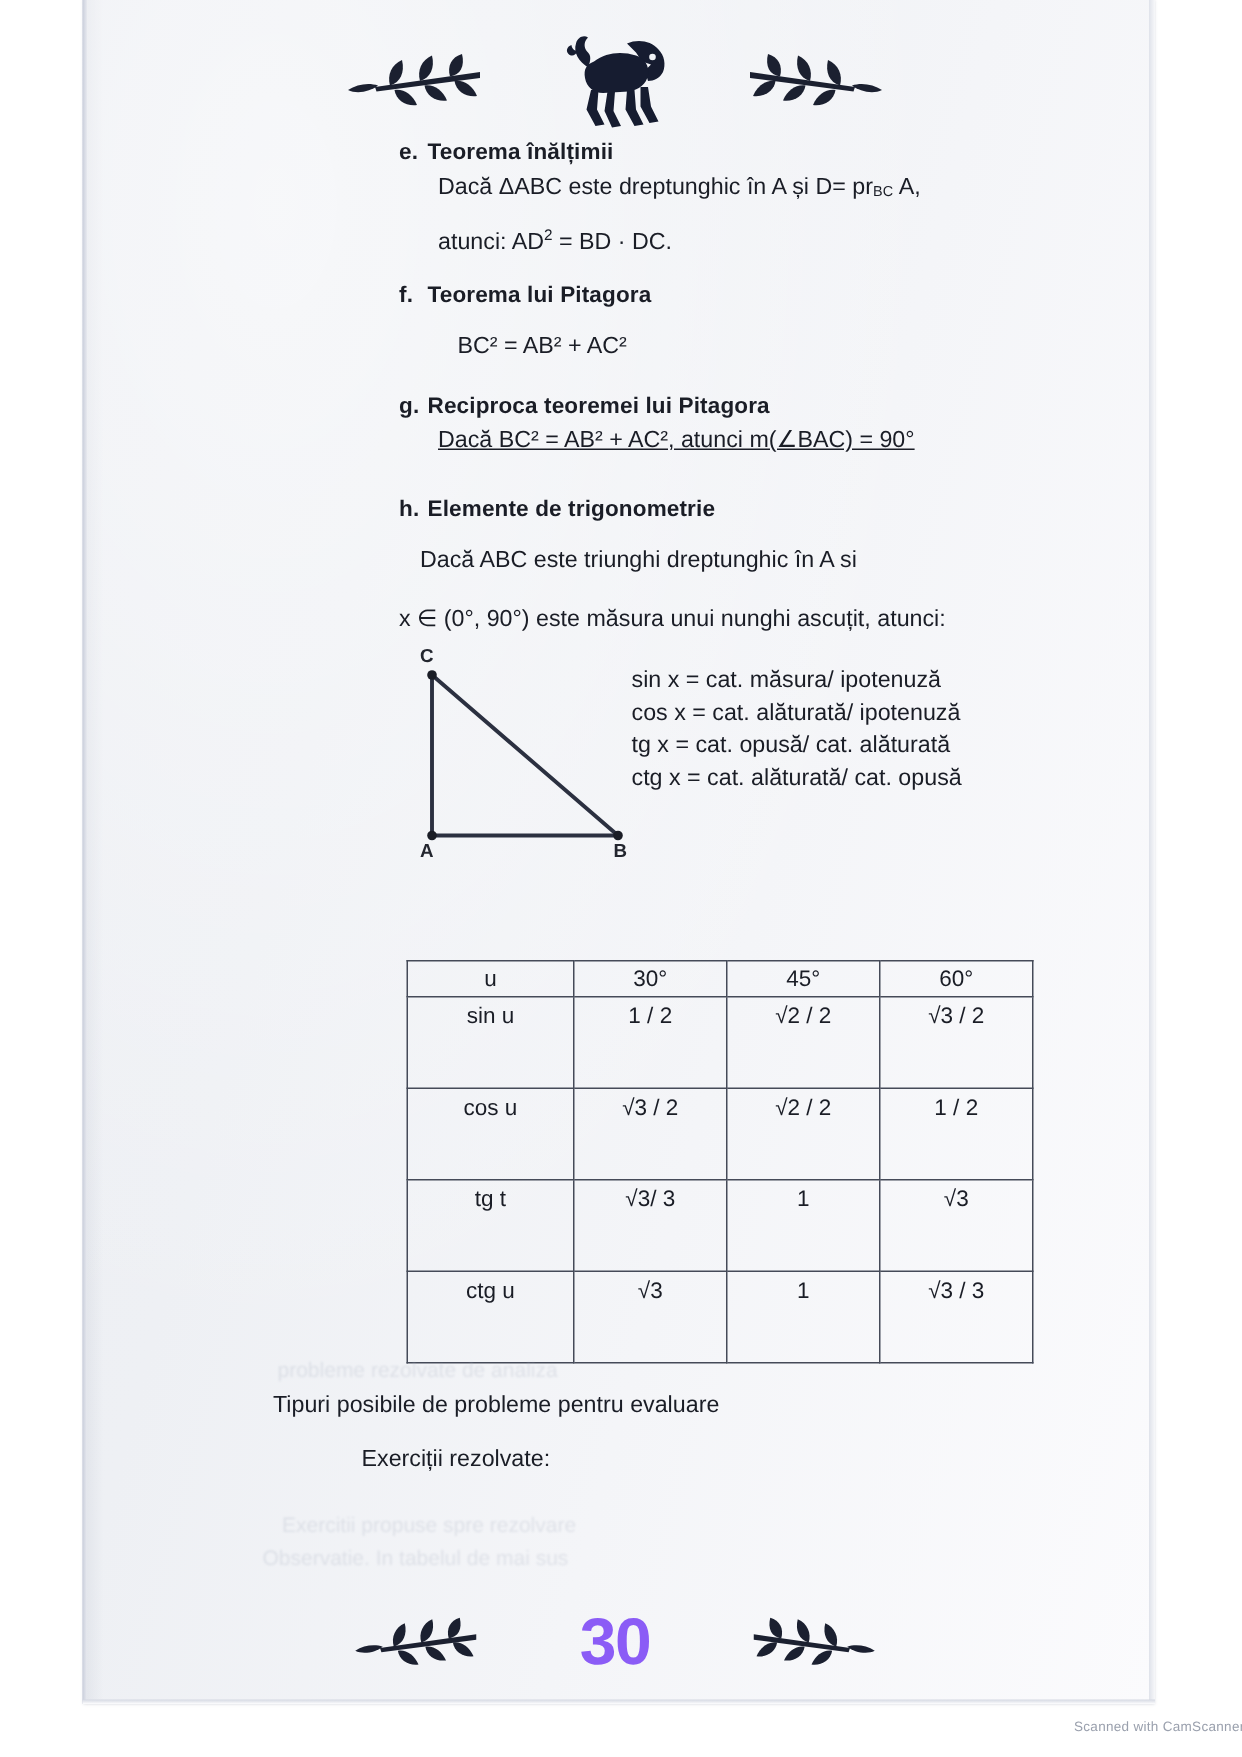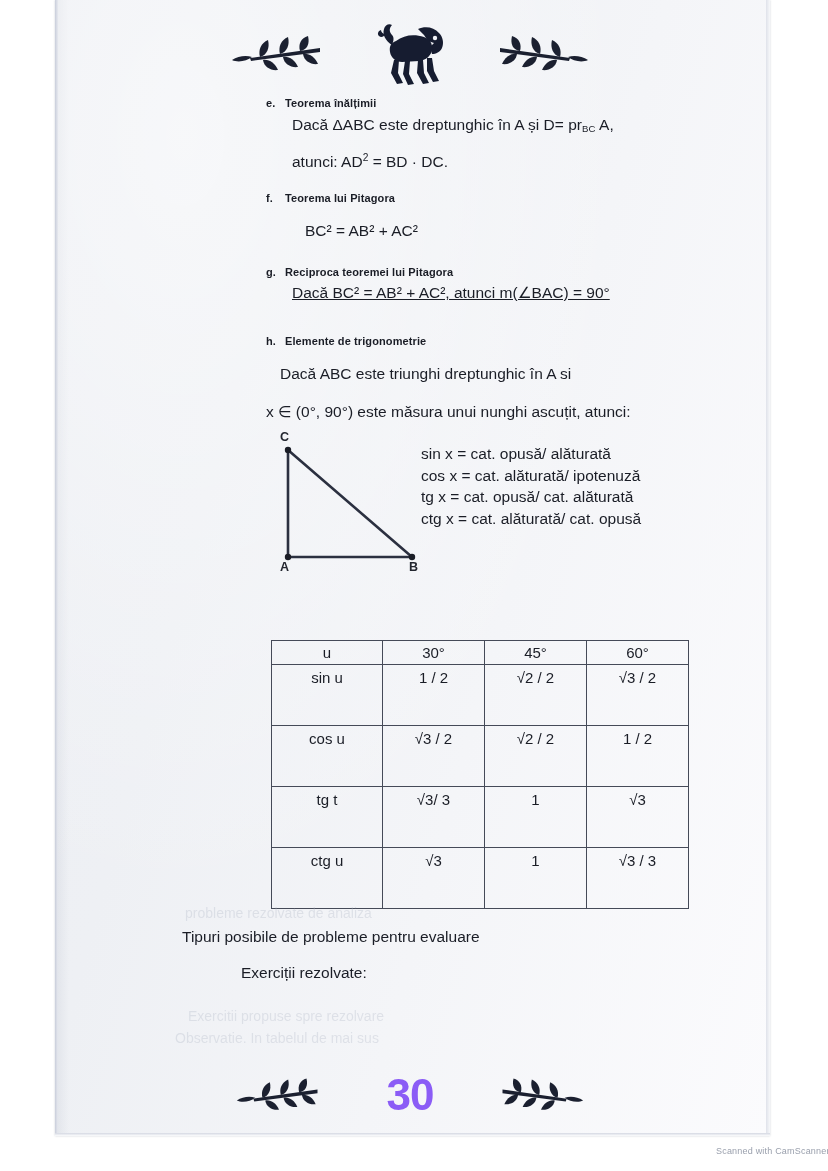--- a/index.html
+++ b/index.html
@@ -64,21 +64,21 @@
     align-items: center;
     justify-content: space-between;
   }
   .laurel { width: 96px; height: 36px; display: block; }
   #lion-emblem { width: 76px; height: 66px; display: block; }
 
   
   .blk { position: absolute; }
   .item-head {
     font-weight: bold;
-    font-size: 11px;
+    font-size: 15px;
     letter-spacing: 0.1px;
     white-space: nowrap;
   }
   .item-letter {
     display: inline-block;
     width: 19px;
   }
   .body-line {
     font-size: 15.5px;
     white-space: nowrap;
@@ -271,21 +271,21 @@
       <circle cx="16" cy="125" r="3.2"></circle>
       <circle cx="140" cy="125" r="3.2"></circle>
     </g>
   </svg>
   <span class="vertex-label" style="left:8px; top:-2px;">C</span>
   <span class="vertex-label" style="left:8px; top:128px;">A</span>
   <span class="vertex-label" style="left:137px; top:128px;">B</span>
 </div>
 
 <div class="layer" id="trig-ratios">
-  <div class="ratio-line">sin x = cat. opusă/ alăturată</div>
+  <div class="ratio-line">sin x = cat. măsura/ ipotenuză</div>
   <div class="ratio-line">cos x = cat. alăturată/ ipotenuză</div>
   <div class="ratio-line">tg x = cat. opusă/ cat. alăturată</div>
   <div class="ratio-line">ctg x = cat. alăturată/ cat. opusă</div>
 </div>
 
 <table id="trig-table">
   <colgroup>
     <col class="c-label">
       <col class="c-val">
       <col class="c-val">

